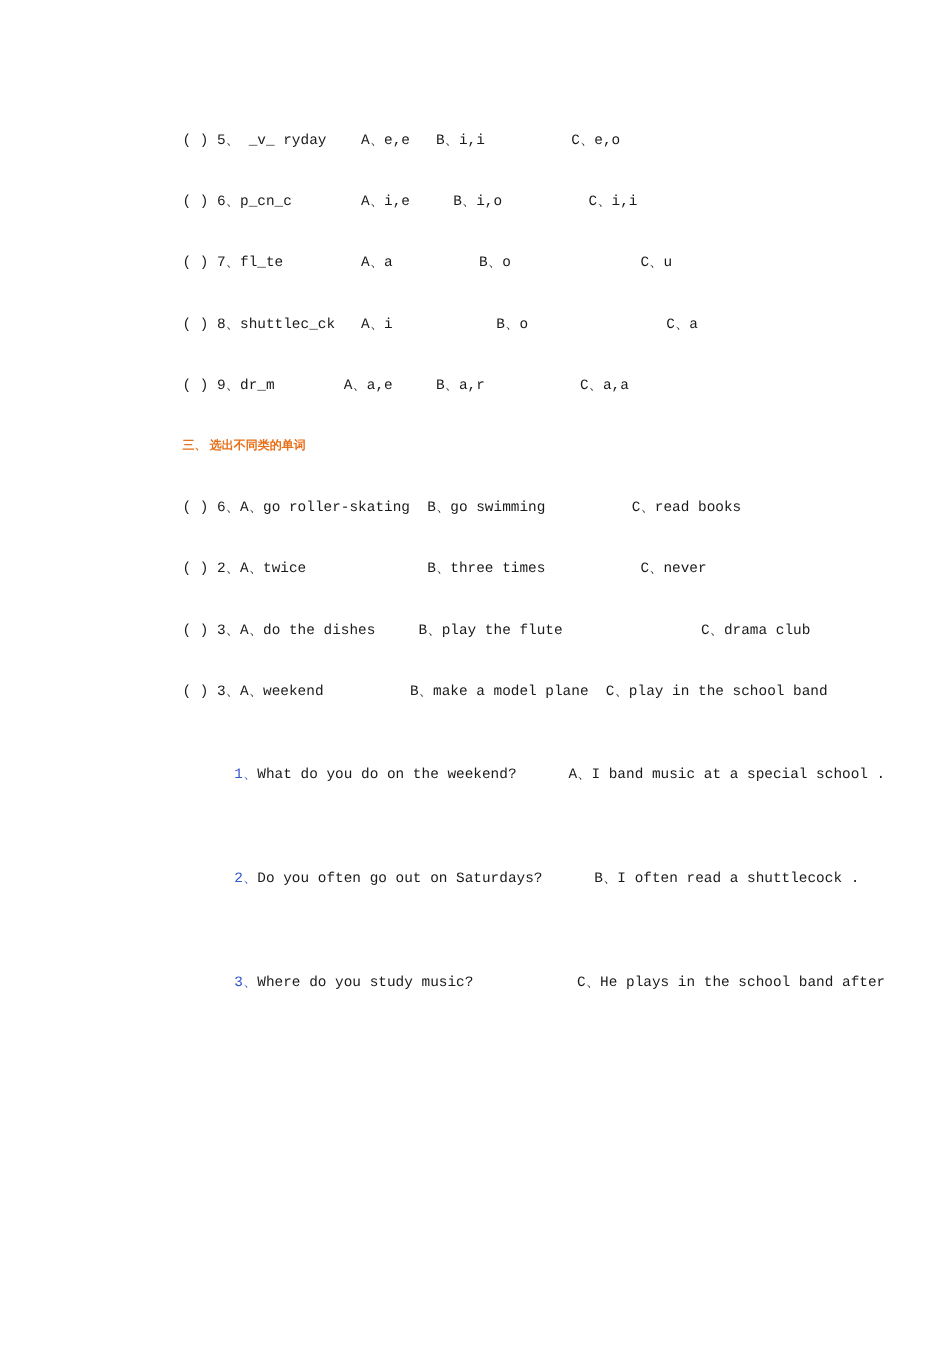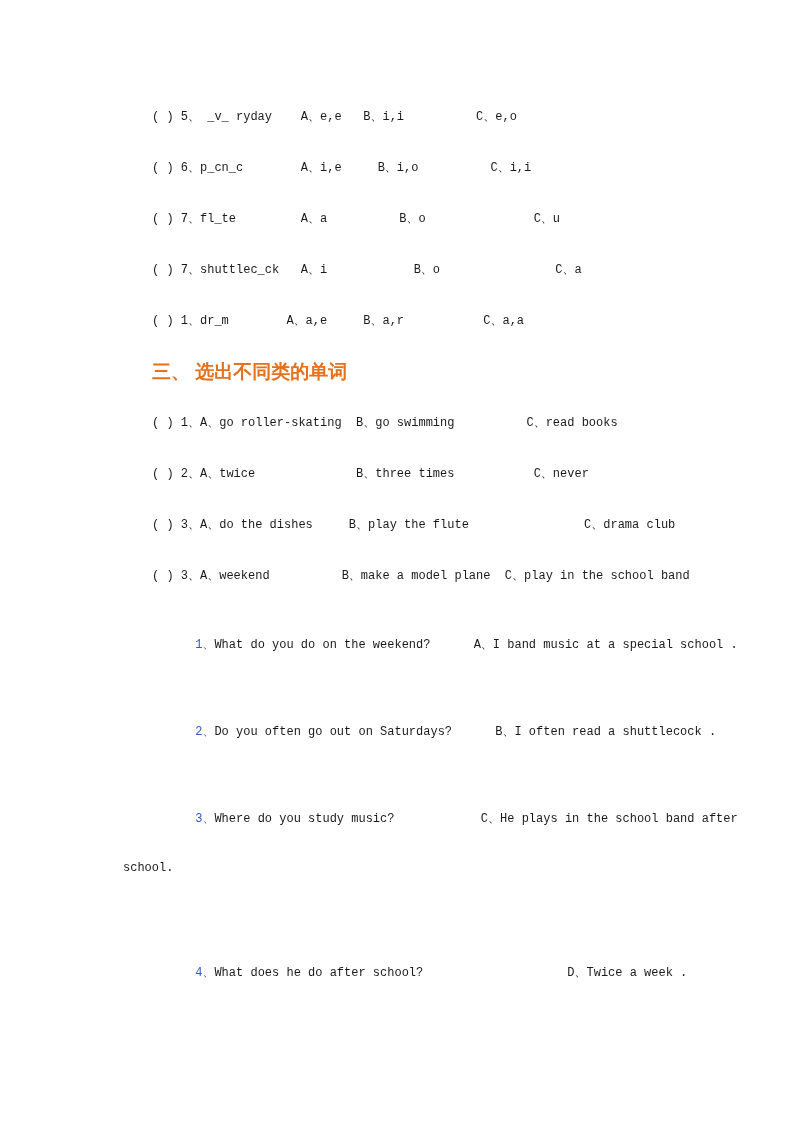--- a/index.html
+++ b/index.html
@@ -23,21 +23,21 @@
   .row {
     white-space: pre;
     line-height: 18px;
     margin-bottom: 33px;
   }
   .heading {
     white-space: pre;
     line-height: 18px;
     margin-bottom: 33px;
     font-weight: 700;
-    font-size: 19px;
+    font-size: 10px;
     color: #e8701a;
     font-family: "Liberation Sans", "DejaVu Sans", sans-serif;
   }
   .num {
     color: #3355cc;
     white-space: pre;
   }
   .txt {
     white-space: pre;
   }
@@ -50,39 +50,35 @@
 </style>
 </head>
 <body>
 
 <div class="page">
   <div class="content">
 
     <div class="row"><span class="txt">( ) 5、 _v_ ryday    A、e,e   B、i,i          C、e,o</span></div>
     <div class="row"><span class="txt">( ) 6、p_cn_c        A、i,e     B、i,o          C、i,i</span></div>
     <div class="row"><span class="txt">( ) 7、fl_te         A、a          B、o               C、u</span></div>
-    <div class="row"><span class="txt">( ) 7、shuttlec_ck   A、i            B、o                C、a</span></div>
-    <div class="row"><span class="txt">( ) 1、dr_m        A、a,e     B、a,r           C、a,a</span></div>
+    <div class="row"><span class="txt">( ) 8、shuttlec_ck   A、i            B、o                C、a</span></div>
+    <div class="row"><span class="txt">( ) 9、dr_m        A、a,e     B、a,r           C、a,a</span></div>
 
     <div class="heading">三、 选出不同类的单词</div>
 
-    <div class="row"><span class="txt">( ) 1、A、go roller-skating  B、go swimming          C、read books</span></div>
+    <div class="row"><span class="txt">( ) 6、A、go roller-skating  B、go swimming          C、read books</span></div>
     <div class="row"><span class="txt">( ) 2、A、twice              B、three times           C、never</span></div>
     <div class="row"><span class="txt">( ) 3、A、do the dishes     B、play the flute                C、drama club</span></div>
     <div class="row"><span class="txt">( ) 3、A、weekend          B、make a model plane  C、play in the school band</span></div>
 
 
     <div class="row">
       <span class="num">1、</span><span class="txt">What do you do on the weekend?      A、I band music at a special school .</span>
     </div>
     <div class="row">
       <span class="num">2、</span><span class="txt">Do you often go out on Saturdays?      B、I often read a shuttlecock .</span>
     </div>
     <div class="row">
       <span class="num">3、</span><span class="txt">Where do you study music?            C、He plays in the school band after</span>
-      <div class="wrap-line">school.</div>
-    </div>
-    <div class="row">
-      <span class="num">4、</span><span class="txt">What does he do after school?                    D、Twice a week .</span>
     </div>
 
   </div>
 </div>
 
 </body></html>

